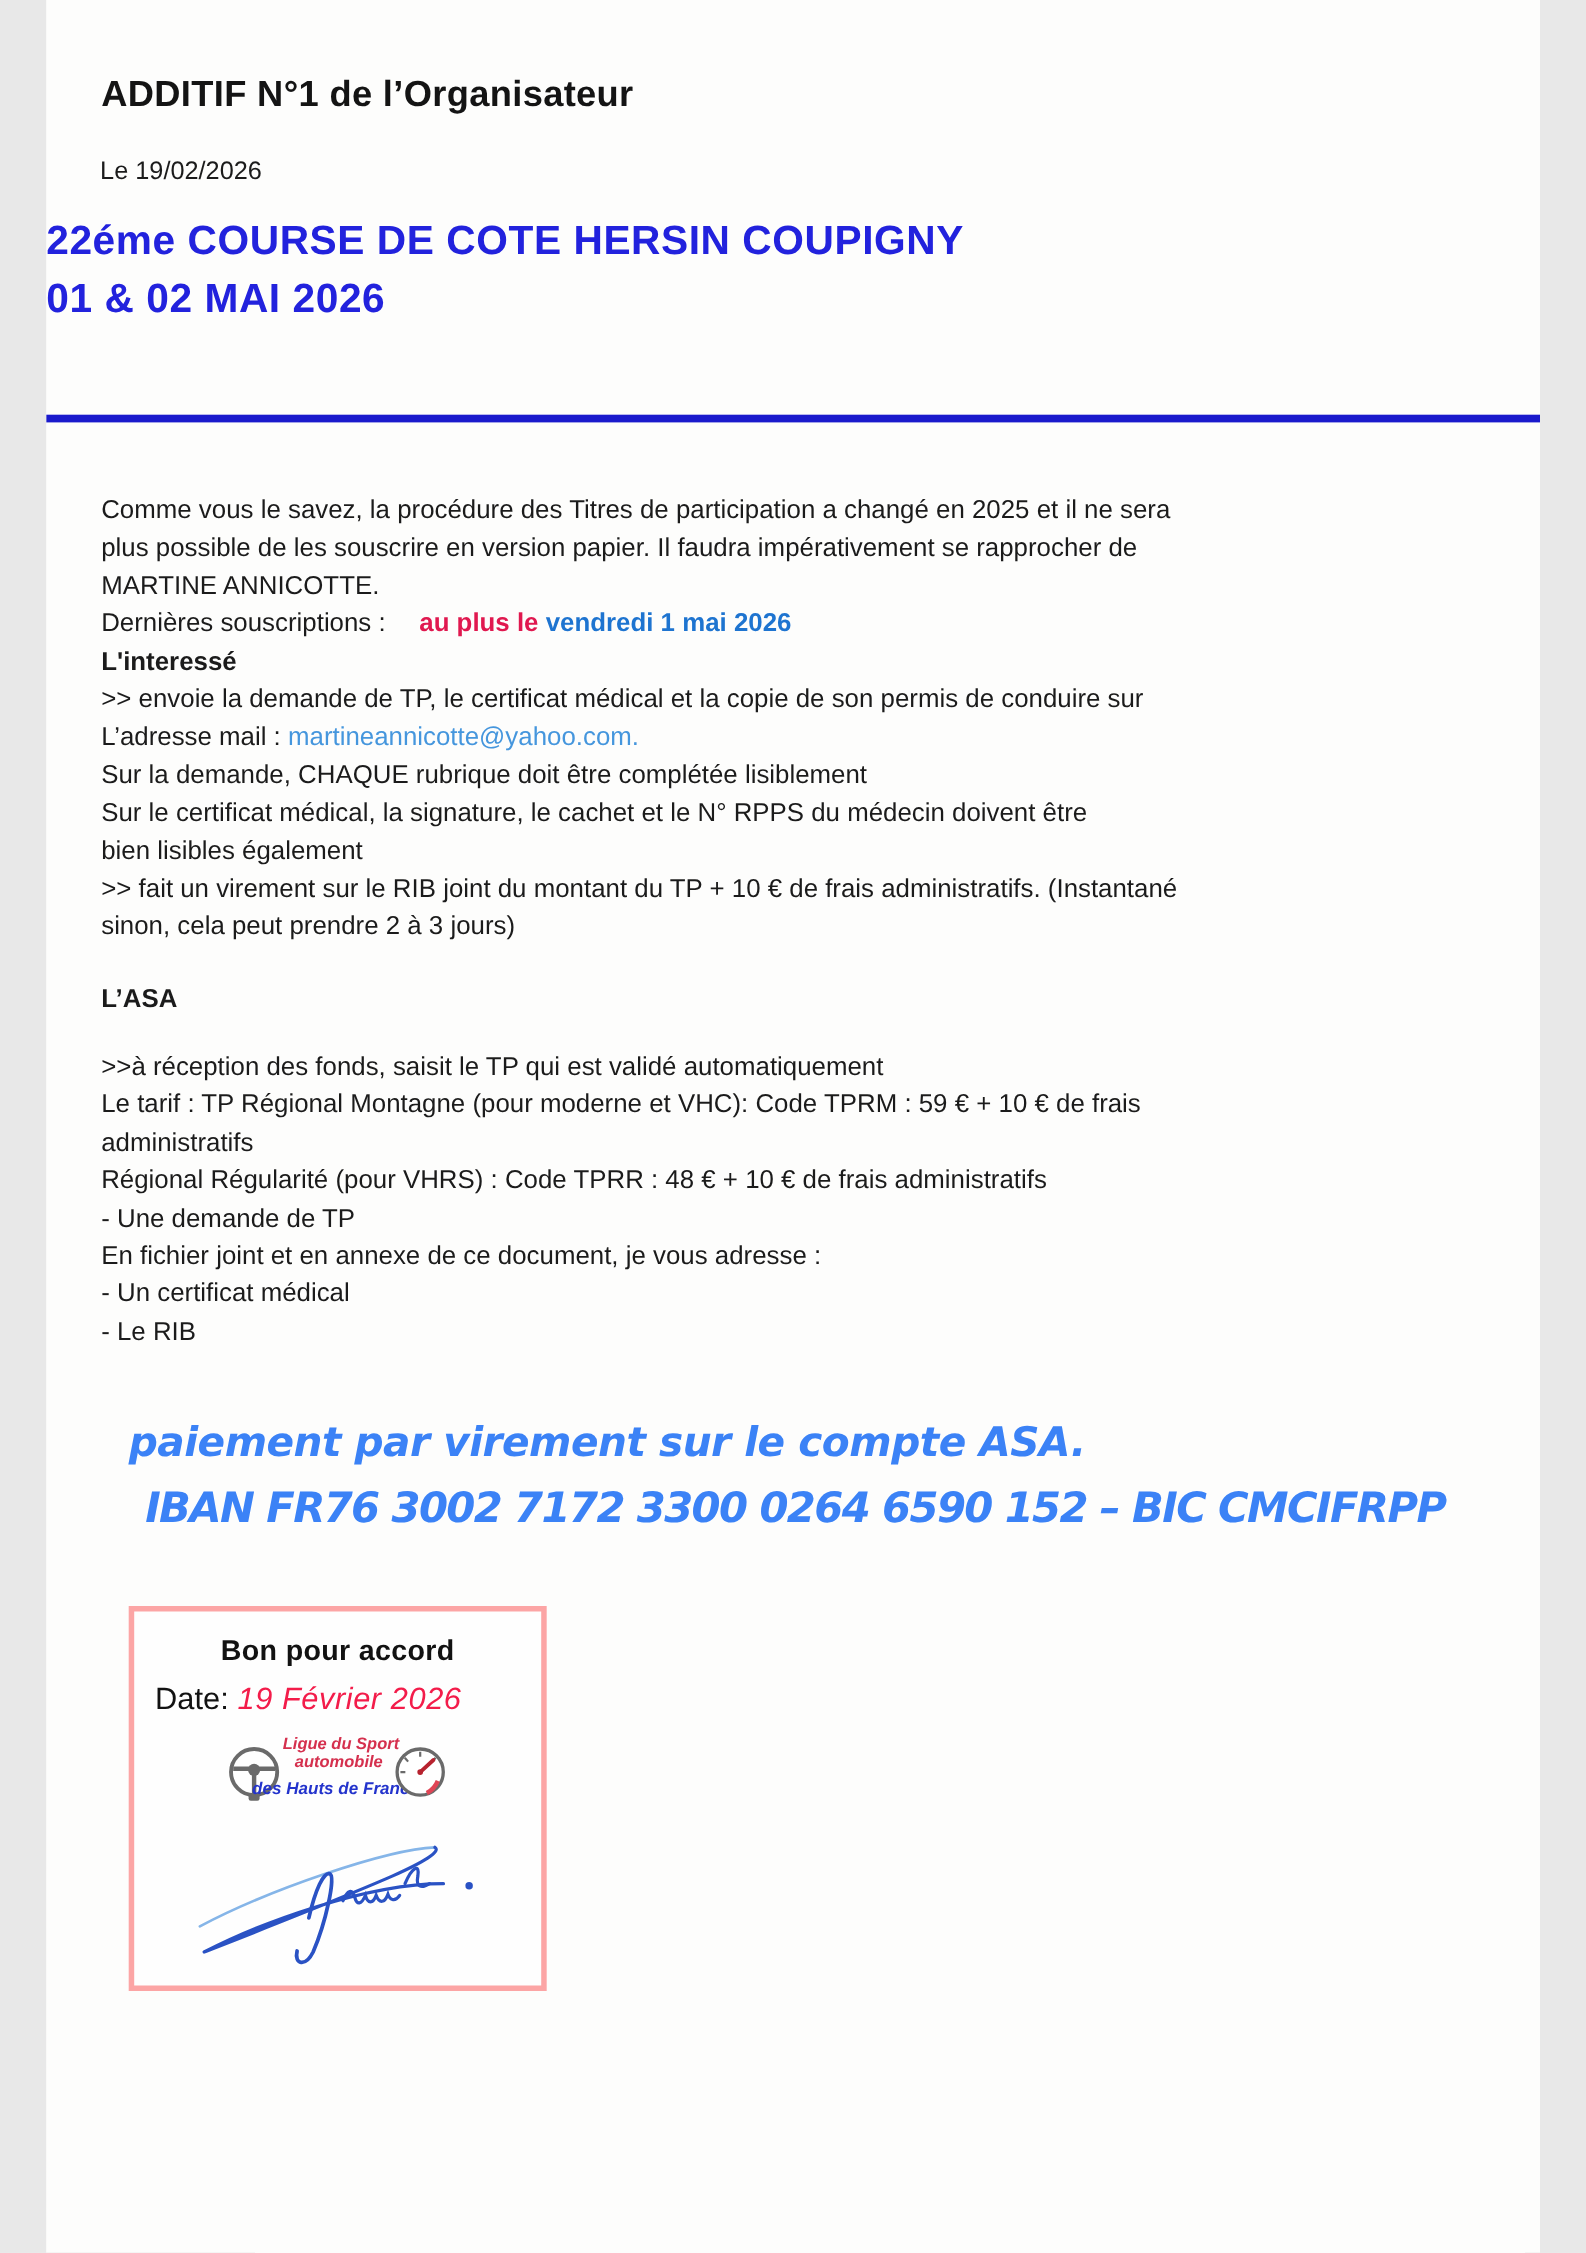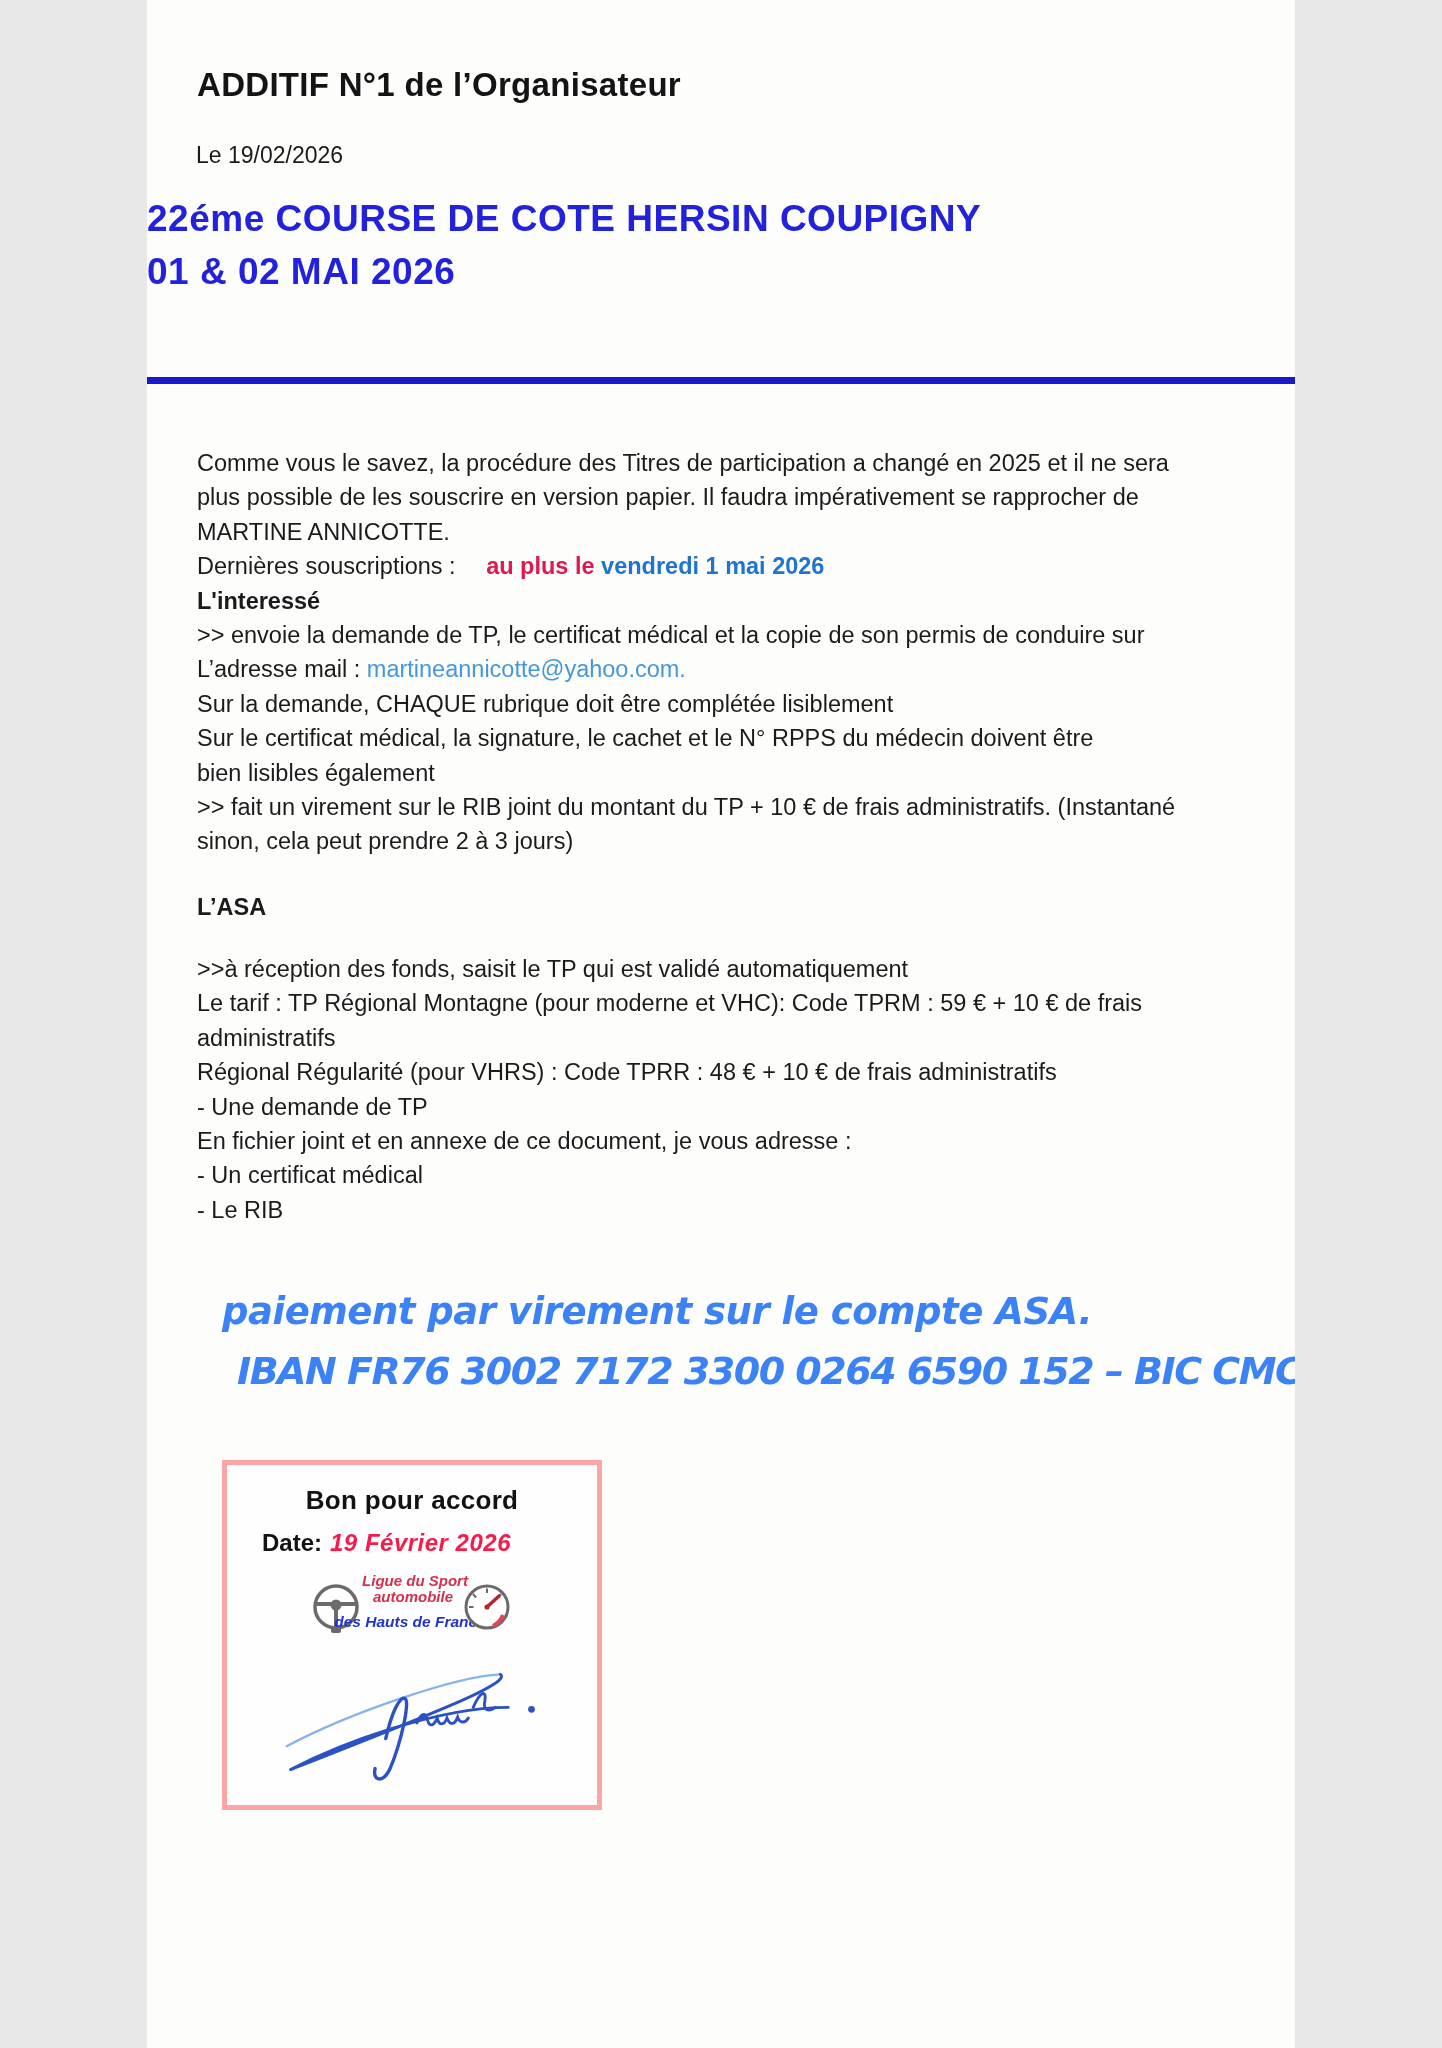--- a/index.html
+++ b/index.html
@@ -1,17 +1,17 @@
 <!DOCTYPE html>
 <html><head>
 <meta charset="utf-8">
 <style>
   html,body{margin:0;padding:0;background:#e8e8e8;}
   .page{
-    position:relative;width:1148px;height:2048px;margin:0 auto;
+    position:relative;width:1358px;height:2048px;margin:0 auto;
     background:#fdfdfc;overflow:hidden;
     font-family:"Liberation Sans",sans-serif;color:#1b1b1b;
   }
   .doc-title{
     position:absolute;top:66px;left:50px;
     font-size:33px;font-weight:bold;color:#141414;letter-spacing:.3px;
   }
   .date-line{position:absolute;top:142px;left:49px;font-size:23px;}
   .event-heading{
     position:absolute;top:192px;left:0;width:1080px;
@@ -35,21 +35,21 @@
     color:#3b82f6;font-weight:bold;font-style:italic;white-space:nowrap;
     font-family:"DejaVu Sans","Liberation Sans",sans-serif;
   }
   .payment-l1{font-size:37px;margin-left:13px;letter-spacing:-.5px;}
   .payment-l2{font-size:38px;margin-left:28px;margin-top:16px;letter-spacing:-1.5px;}
   .approval-box{
     position:absolute;top:1460px;left:75px;width:370px;height:340px;
     border:5px solid #fca5a5;background:#fefefe;
   }
   .approval-title{margin-top:20px;text-align:center;font-size:26px;font-weight:bold;color:#121212;letter-spacing:.3px;}
-  .approval-date{margin-top:13px;margin-left:35px;font-size:24px;font-weight:bold;color:#121212;}
+  .approval-date{margin-top:13px;margin-left:19px;font-size:28px;font-weight:normal;color:#121212;}
   .approval-date .red-date{color:#f31c4a;font-style:italic;margin-left:8px;letter-spacing:.5px;}
   .league-logo{margin:12px auto 0;width:214px;}
   .signature{margin:2px auto 0;width:290px;}
 </style>
 </head>
 <body>
 
 <div class="page">
 
   <div class="doc-title">ADDITIF N°1 de l’Organisateur</div>

